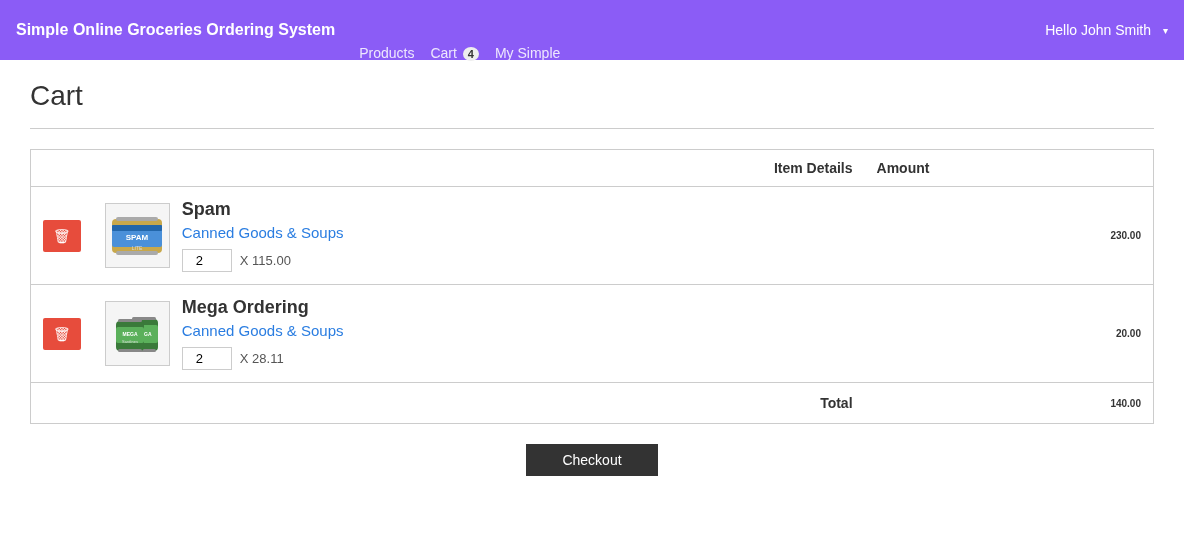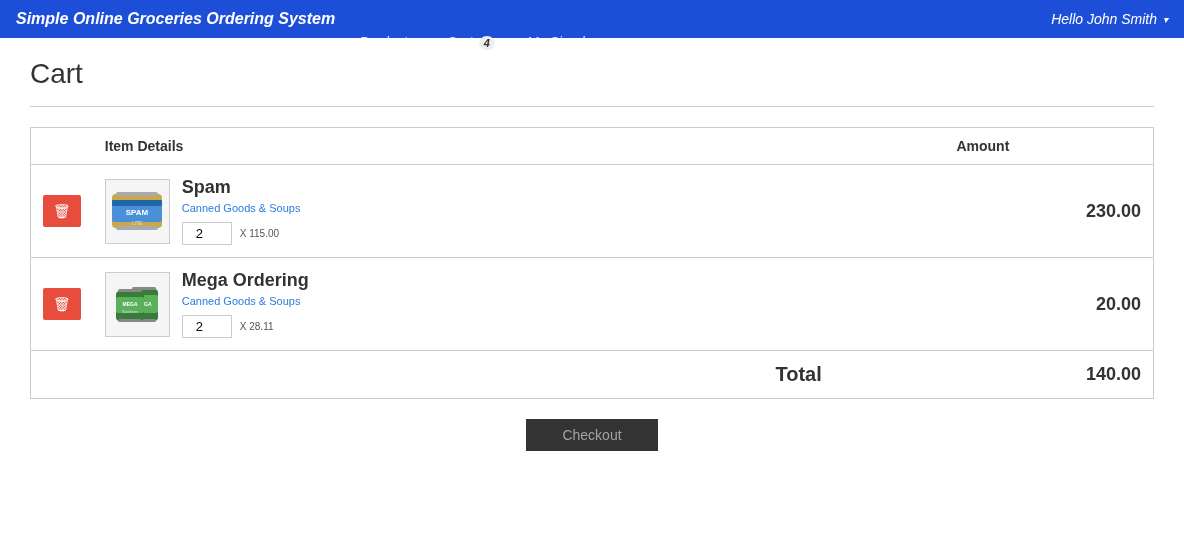--- a/index.html
+++ b/index.html
@@ -1,38 +1,37 @@
 <!DOCTYPE html>
 <html><head>
   <meta charset="utf-8">
   <style>
     * { box-sizing: border-box; margin: 0; padding: 0; }
     body { font-family: Arial, Helvetica, sans-serif; font-size: 14px; background: #fff; color: #333; }
 
     
     .navbar {
-      background-color: #1d4ed8;
+      background-color: #8b5cf6;
       padding: 0 16px;
-      height: 38px;
+      height: 60px;
       display: flex;
       align-items: center;
       color: #fff;
-      font-style: italic;
     }
     .navbar-brand {
       font-size: 16px;
       font-weight: bold;
       color: #fff;
       margin-right: 24px;
       white-space: nowrap;
     }
     .navbar-links {
       display: flex;
       align-items: center;
-      gap: 32px;
+      gap: 16px;
       flex: 1;
       margin-top: 45px;
     }
     .navbar-links a {
       color: rgba(255,255,255,0.85);
       text-decoration: none;
       font-size: 14px;
       cursor: pointer;
     }
     .cart-badge {
@@ -40,21 +39,21 @@
       color: #333;
       border-radius: 50%;
       font-size: 11px;
       padding: 1px 5px;
       font-weight: bold;
       margin-left: 2px;
     }
     .navbar-user {
       display: flex;
       align-items: center;
-      gap: 6px;
+      gap: 12px;
       color: #fff;
       cursor: pointer;
     }
     .navbar-user .chevron {
       font-size: 10px;
     }
 
     
     .page-content {
       padding: 20px 30px;
@@ -72,29 +71,29 @@
     }
 
     
     .cart-table {
       width: 100%;
       border-collapse: collapse;
       border: 1px solid #ccc;
       margin-bottom: 20px;
     }
     .cart-table th {
-      text-align: left;
+      text-align: right;
       padding: 10px 12px;
       font-size: 14px;
       font-weight: bold;
       border-bottom: 1px solid #ccc;
       background: #fff;
     }
     .cart-table th.amount-col {
-      text-align: center;
+      text-align: left;
       padding-right: 33px;
     }
     .cart-table td {
       padding: 12px;
       border-bottom: 1px solid #ccc;
       vertical-align: middle;
     }
     .cart-table tr:last-child td {
       border-bottom: none;
     }
@@ -127,71 +126,71 @@
     }
     .item-info { flex: 1; }
     .item-name {
       font-size: 18px;
       font-weight: bold;
       color: #333;
       margin-bottom: 4px;
     }
     .item-category {
       color: #2a7de1;
-      font-size: 11px;
+      font-size: 15px;
       margin-bottom: 8px;
     }
     .item-qty-row {
       display: flex;
       align-items: center;
       gap: 8px;
     }
     .qty-input {
       width: 50px;
       text-align: center;
       border: 1px solid #ccc;
       padding: 3px 4px;
       font-size: 13px;
     }
     .qty-multiplier {
-      font-size: 10px;
+      font-size: 13px;
       color: #555;
     }
 
     .amount-cell {
       text-align: right;
       padding-right: 16px;
       font-weight: bold;
-      font-size: 18px;
+      font-size: 10px;
       vertical-align: middle;
     }
 
     .total-label-cell {
       text-align: right;
       font-weight: bold;
-      font-size: 20px;
+      font-size: 14px;
       padding: 12px;
     }
 
     .action-cell {
       width: 60px;
       text-align: center;
     }
     .icon-col {
       width: 60px;
     }
 
     .checkout-wrapper {
       display: flex;
       justify-content: center;
       margin-top: 4px;
     }
     .checkout-btn {
       background: #333;
-      color: #a3a3a3;
+      color: #ffffff;
       border: none;
       padding: 8px 36px;
       font-size: 14px;
       cursor: pointer;
     }
   </style>
 </head>
 <body>
 
 <nav class="navbar">

